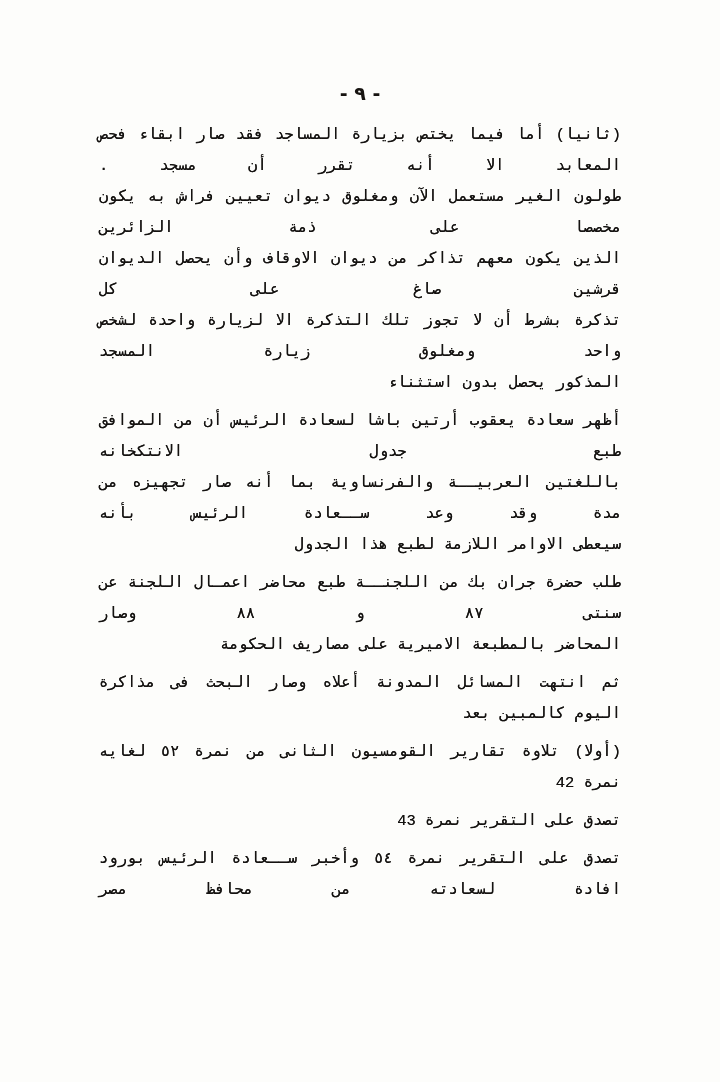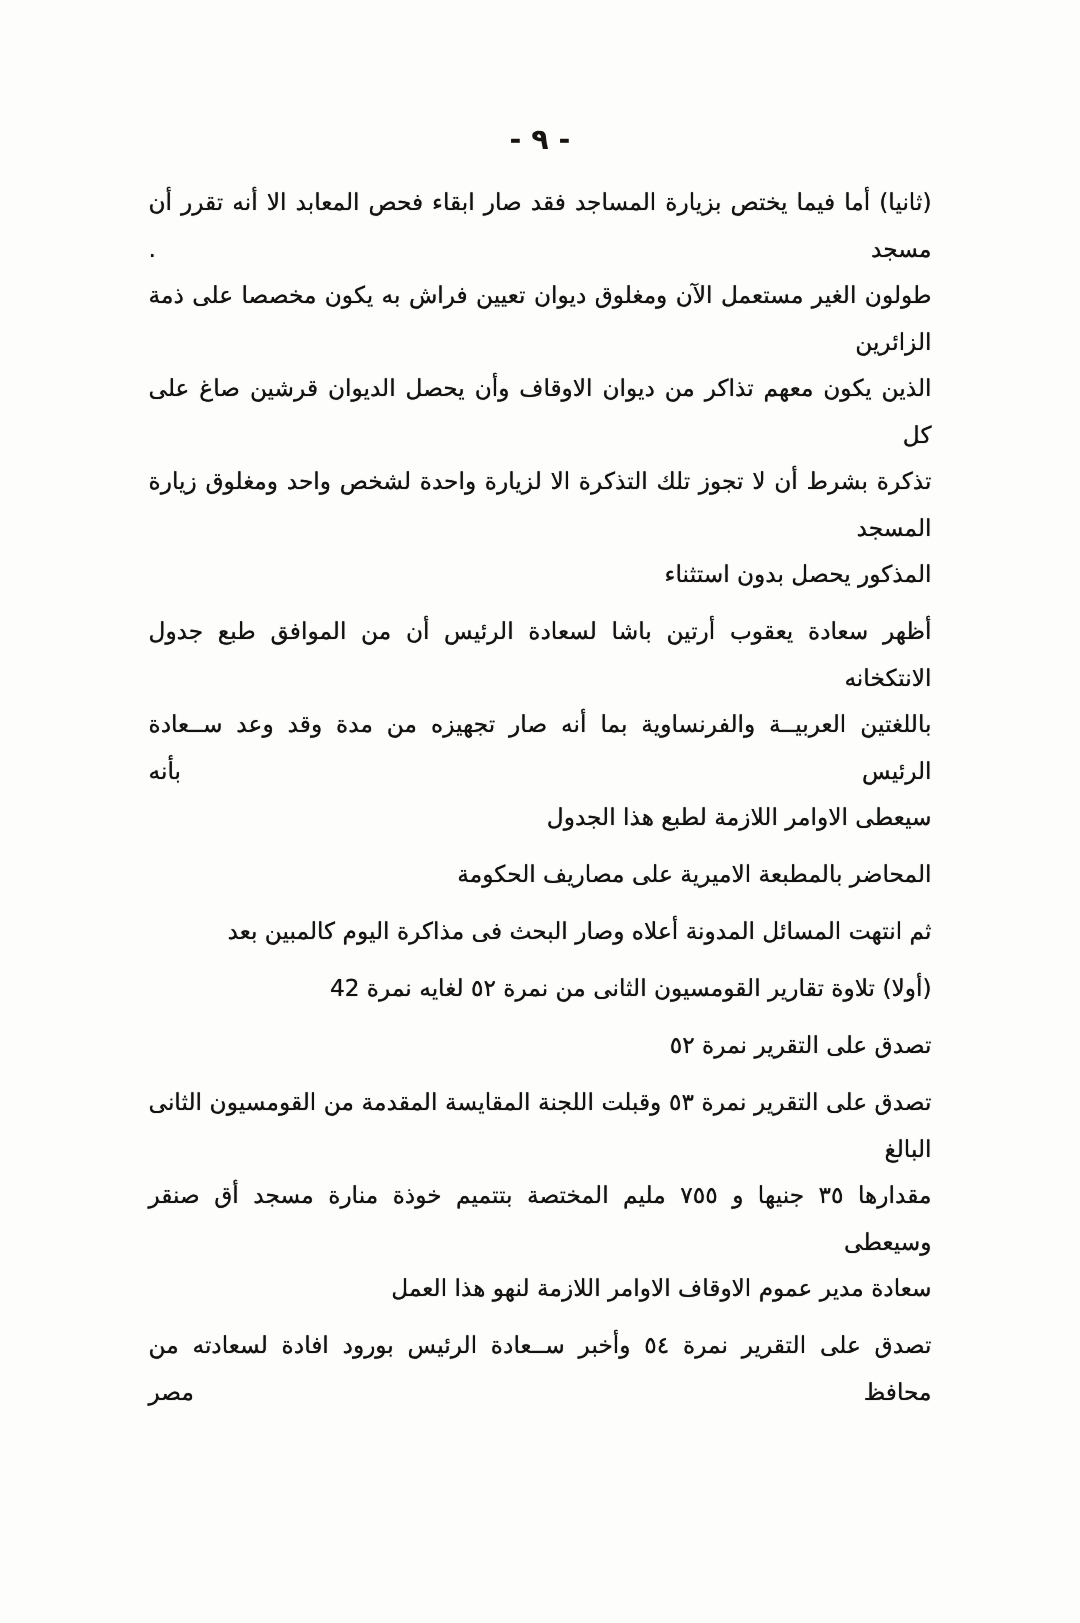--- a/index.html
+++ b/index.html
@@ -32,20 +32,21 @@
     top: 120px;
     right: 99px;
     width: 522px;
     direction: rtl;
     font-size: 15.5px;
     line-height: 31px;
     text-shadow: 0 0 0.5px rgba(20,18,16,0.85);
   }
   .paragraph {
     margin: 0 0 7px 0;
+    font-family: Liberation Mono, monospace;
   }
   .line {
     text-align: justify;
     text-align-last: justify;
     min-height: 31px;
   }
   .line.last {
     text-align: justify;
     text-align-last: right;
   }
@@ -67,41 +68,37 @@
       <div class="line last">المذكور يحصل بدون استثناء</div>
     </div>
 
     <div class="paragraph">
       <div class="line">أظهر سعادة يعقوب أرتين باشا لسعادة الرئيس أن من الموافق طبع جدول الانتكخانه</div>
       <div class="line">باللغتين العربيــة والفرنساوية بما أنه صار تجهيزه من مدة وقد وعد ســعادة الرئيس بأنه</div>
       <div class="line last">سيعطى الاوامر اللازمة لطبع هذا الجدول</div>
     </div>
 
     <div class="paragraph">
+      <div class="line">طلب حضرة جران بك من اللجنــة طبع محاضر اعمـال اللجنة عن سنتى ٨٧ و ٨٨ وصار</div>
       <div class="line last">المحاضر بالمطبعة الاميرية على مصاريف الحكومة</div>
     </div>
 
     <div class="paragraph">
       <div class="line last">ثم انتهت المسائل المدونة أعلاه وصار البحث فى مذاكرة اليوم كالمبين بعد</div>
     </div>
 
     <div class="paragraph">
       <div class="line last">(أولا) تلاوة تقارير القومسيون الثانى من نمرة ٥٢ لغايه نمرة 42</div>
     </div>
 
 
     <div class="paragraph">
-      <div class="line last">تصدق على التقرير نمرة ٥٢</div>
+      <div class="line last">تصدق على التقرير نمرة 43</div>
     </div>
 
-    <div class="paragraph">
-      <div class="line">تصدق على التقرير نمرة ٥٣ وقبلت اللجنة المقايسة المقدمة من القومسيون الثانى البالغ</div>
-      <div class="line">مقدارها ٣٥ جنيها و ٧٥٥ مليم المختصة بتتميم خوذة منارة مسجد أق صنقر وسيعطى</div>
-      <div class="line last">سعادة مدير عموم الاوقاف الاوامر اللازمة لنهو هذا العمل</div>
-    </div>
 
     <div class="paragraph">
       <div class="line">تصدق على التقرير نمرة ٥٤ وأخبر ســعادة الرئيس بورود افادة لسعادته من محافظ مصر</div>
 
     </div>
 
   </div>
 </div>
 
 </body></html>

